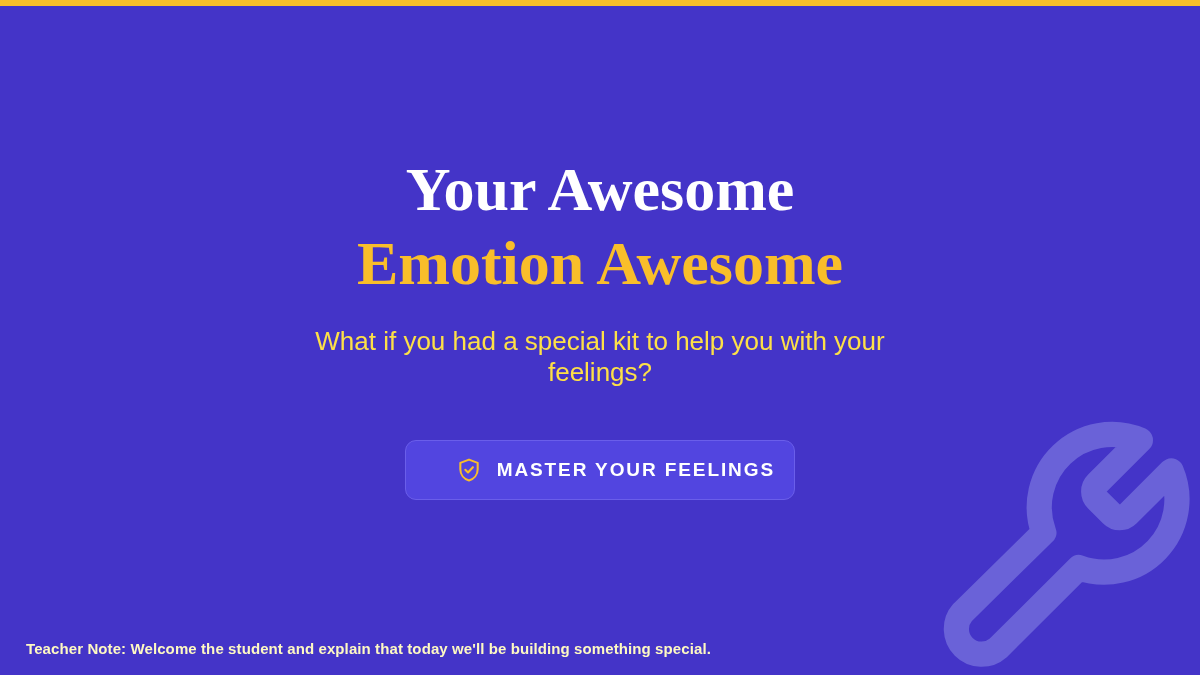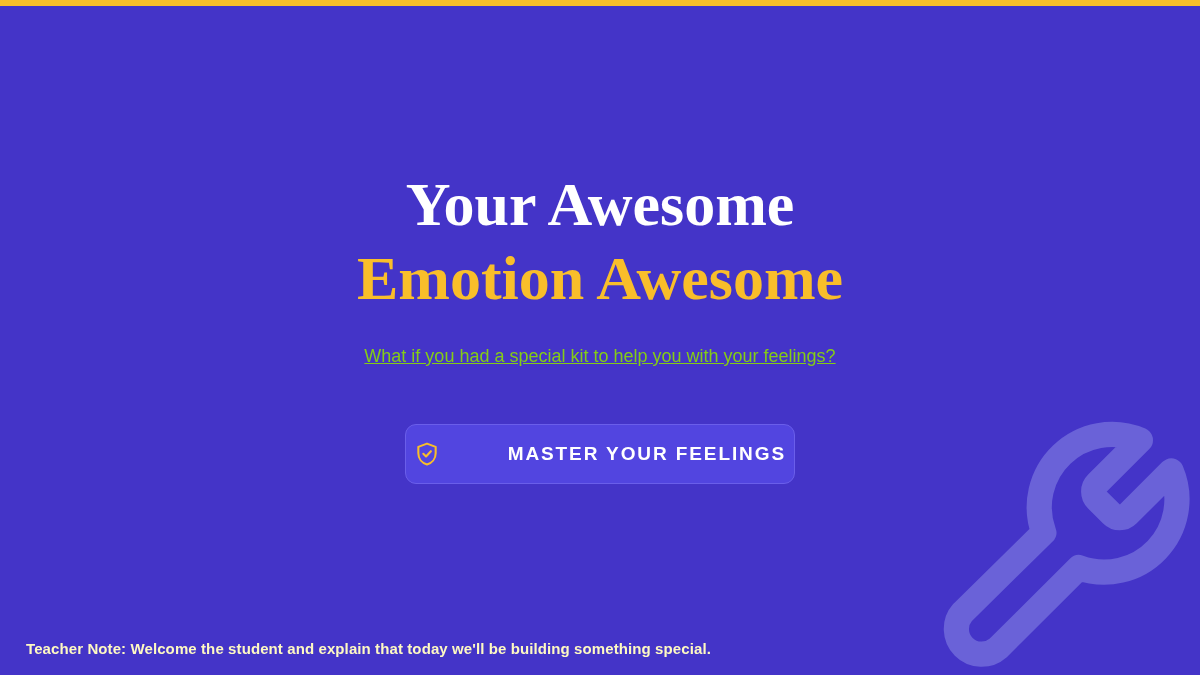--- a/index.html
+++ b/index.html
@@ -84,41 +84,40 @@
     color: #ffffff;
   }
   .headline .line-2 {
     color: #f9be2a;
   }
 
   .subtitle {
     margin: 26px 0 0 0;
     width: 620px;
     text-align: center;
-    color: #84cc16;
-    font-size: 18px;
+    color: #fde047;
+    font-size: 26px;
     line-height: 31px;
     font-weight: 400;
-    text-decoration: underline;
   }
 
   .cta-button {
     margin-top: 52px;
     width: 390px;
     height: 60px;
     box-sizing: border-box;
     border-radius: 11px;
     background: #5245e0;
     border: 1.5px solid #6a5eea;
     display: flex;
     align-items: center;
-    justify-content: space-between;
+    justify-content: flex-end;
     gap: 15px;
     cursor: pointer;
-    padding: 0 8px;
+    padding: 0 19px;
   }
   .cta-icon {
     width: 26px;
     height: 26px;
     flex: 0 0 auto;
     display: block;
   }
   .cta-icon svg { display: block; width: 26px; height: 26px; }
   .cta-label {
     color: #ffffff;

